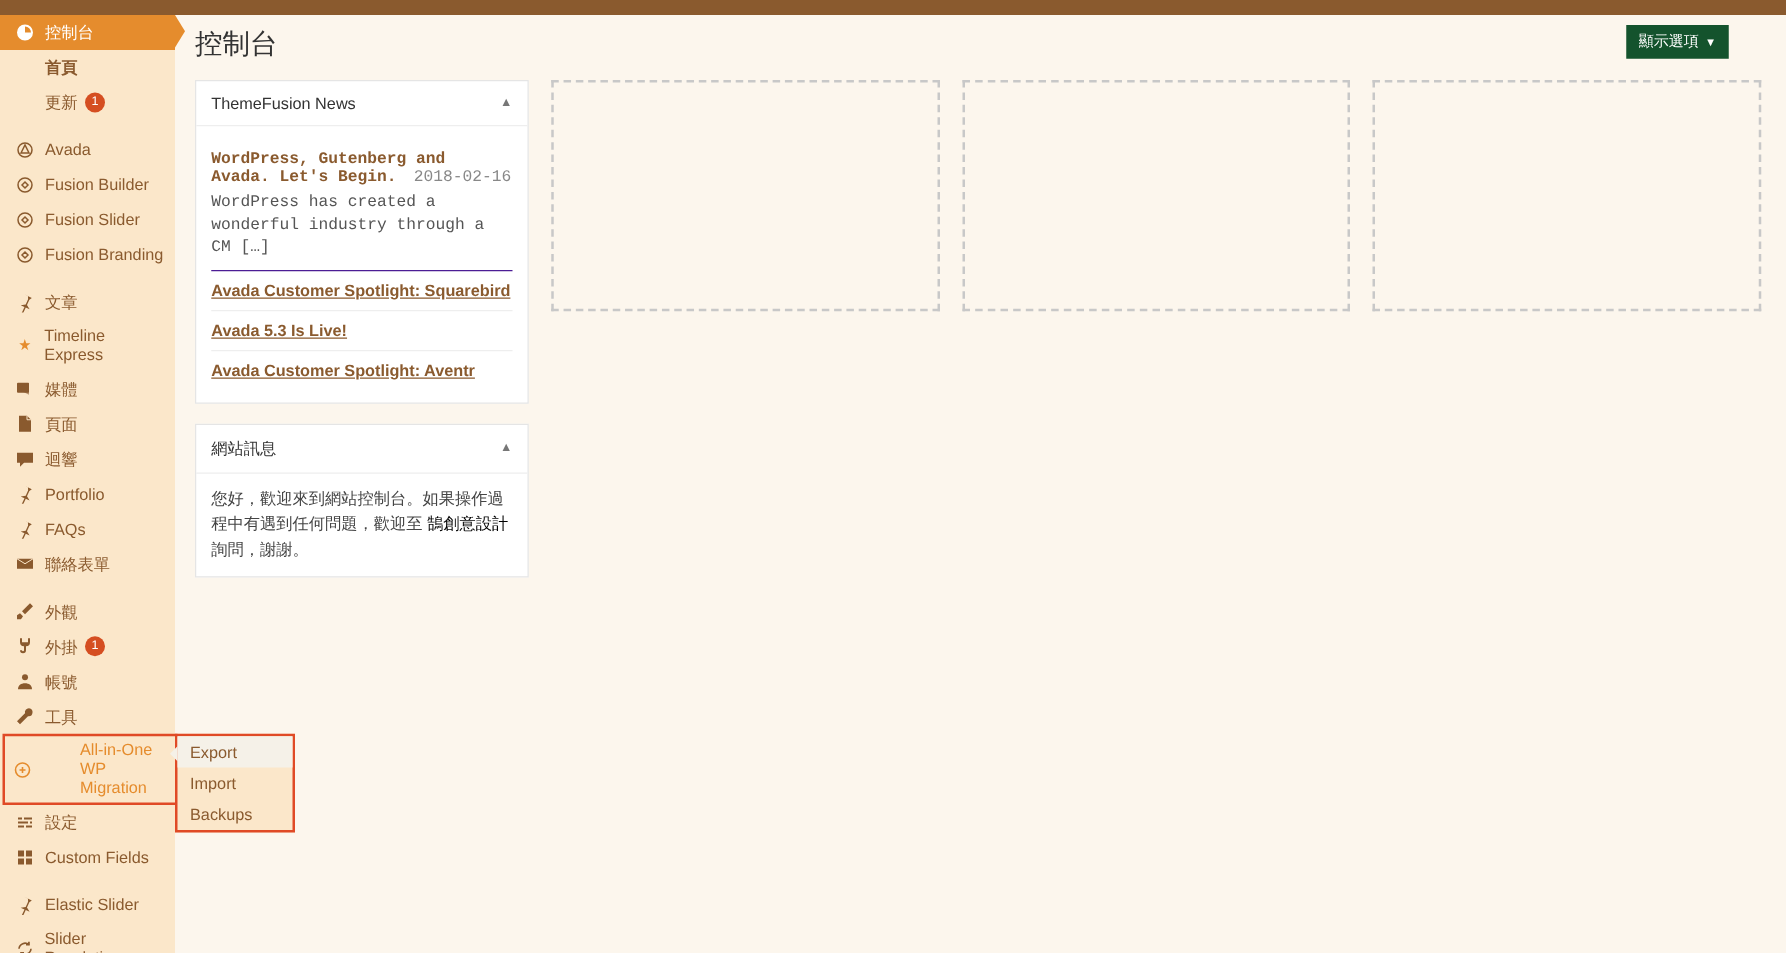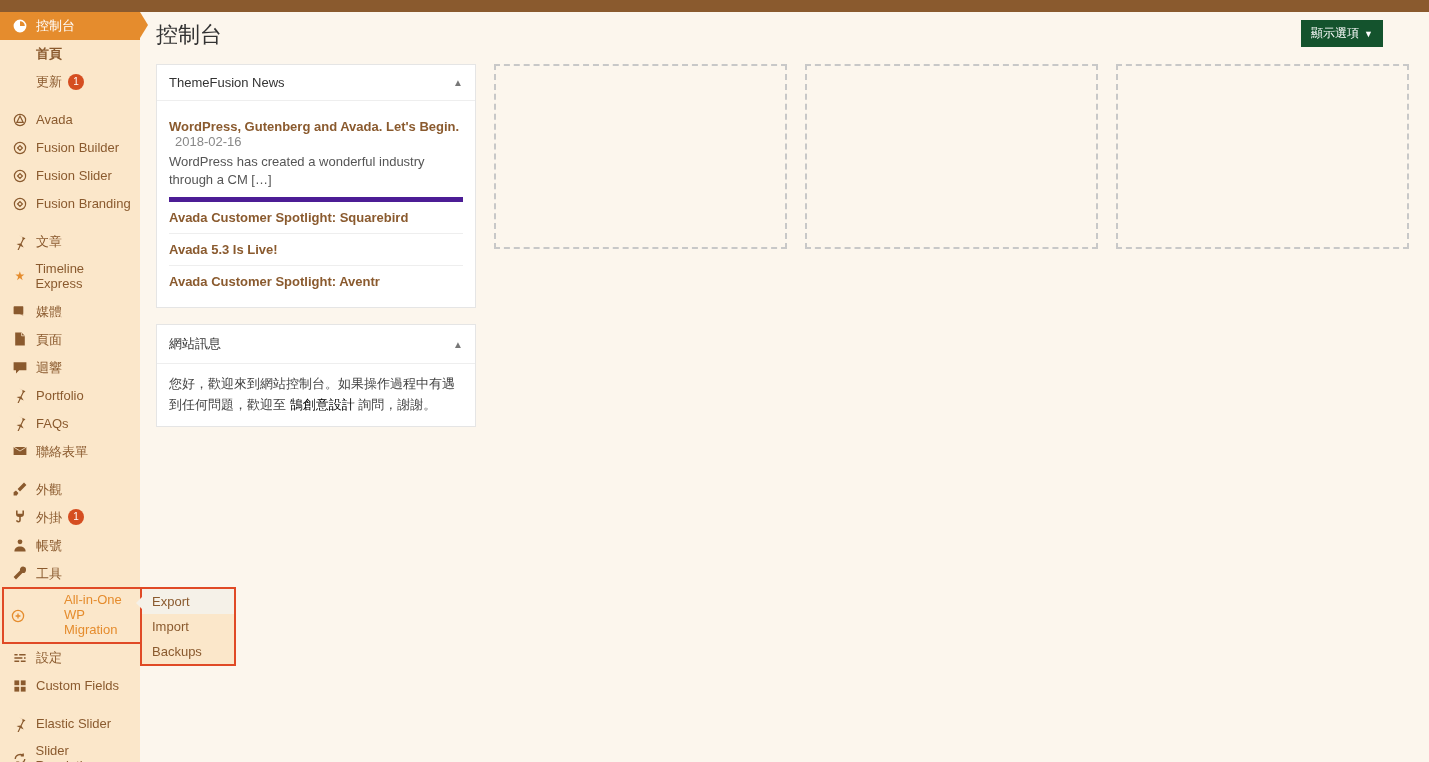--- a/index.html
+++ b/index.html
@@ -41,33 +41,33 @@
   border-right: 6px solid #f5f1e8;
 }
 .flyout-item { padding: 5px 10px; color: #8a5a2e; cursor: pointer; font-size: 13px; }
 .flyout-item.hover { background: #f5f1e8; }
 
 .page-title { font-size: 22px; color: #333; font-weight: 400; margin-bottom: 14px; }
 .screen-options { position: absolute; top: 8px; right: 46px; background: #14532d; color: #fff; padding: 5px 10px; font-size: 12px; cursor: pointer; display: flex; align-items: center; }
 .screen-options .caret { margin-left: 5px; font-size: 9px; }
 
 .content-row { display: flex; gap: 18px; align-items: flex-start; }
-.col-left { width: 320px; flex-shrink: 0; display: flex; flex-direction: column; gap: 16px; }
+.col-left { width: 267px; flex-shrink: 0; display: flex; flex-direction: column; gap: 16px; }
 .col-rest { flex: 1; display: flex; gap: 18px; }
 
 .panel { background: #fff; border: 1px solid #e5e5e5; }
 .panel-header { display: flex; align-items: center; justify-content: space-between; padding: 10px 12px; border-bottom: 1px solid #eee; color: #333; font-size: 13px; cursor: pointer; }
 .panel-header .collapse { color: #777; font-size: 10px; }
 .panel-body { padding: 10px 12px; color: #555; }
-.news-item { padding: 8px 0; border-bottom: 5px solid #4c1d95; }
+.news-item { padding: 8px 0; border-bottom: 1px solid #4c1d95; font-family: Liberation Mono, monospace; }
 .news-item:last-child { border-bottom: none; }
 .news-title { color: #8a5a2e; font-weight: 600; }
 .news-date { color: #888; margin-left: 6px; font-weight: 400; }
 .news-excerpt { color: #555; margin-top: 4px; line-height: 1.4; }
-.news-link { color: #8a5a2e; font-weight: 600; display: block; padding: 8px 0; border-bottom: 1px solid #eee; }
+.news-link { color: #8a5a2e; font-weight: 600; display: block; padding: 8px 0; border-bottom: 1px solid #eee; text-decoration: underline; }
 .news-link:last-child { border-bottom: none; }
 .site-msg { line-height: 1.6; color: #444; }
 .site-msg a { color: #000000; text-decoration: none; }
 
 .placeholder { flex: 1; height: 185px; border: 2px dashed #c8c8c8; background: transparent; }
 
 svg { display: block; }
 .multiline { line-height: 1.15; }
 </style>
 </head>

